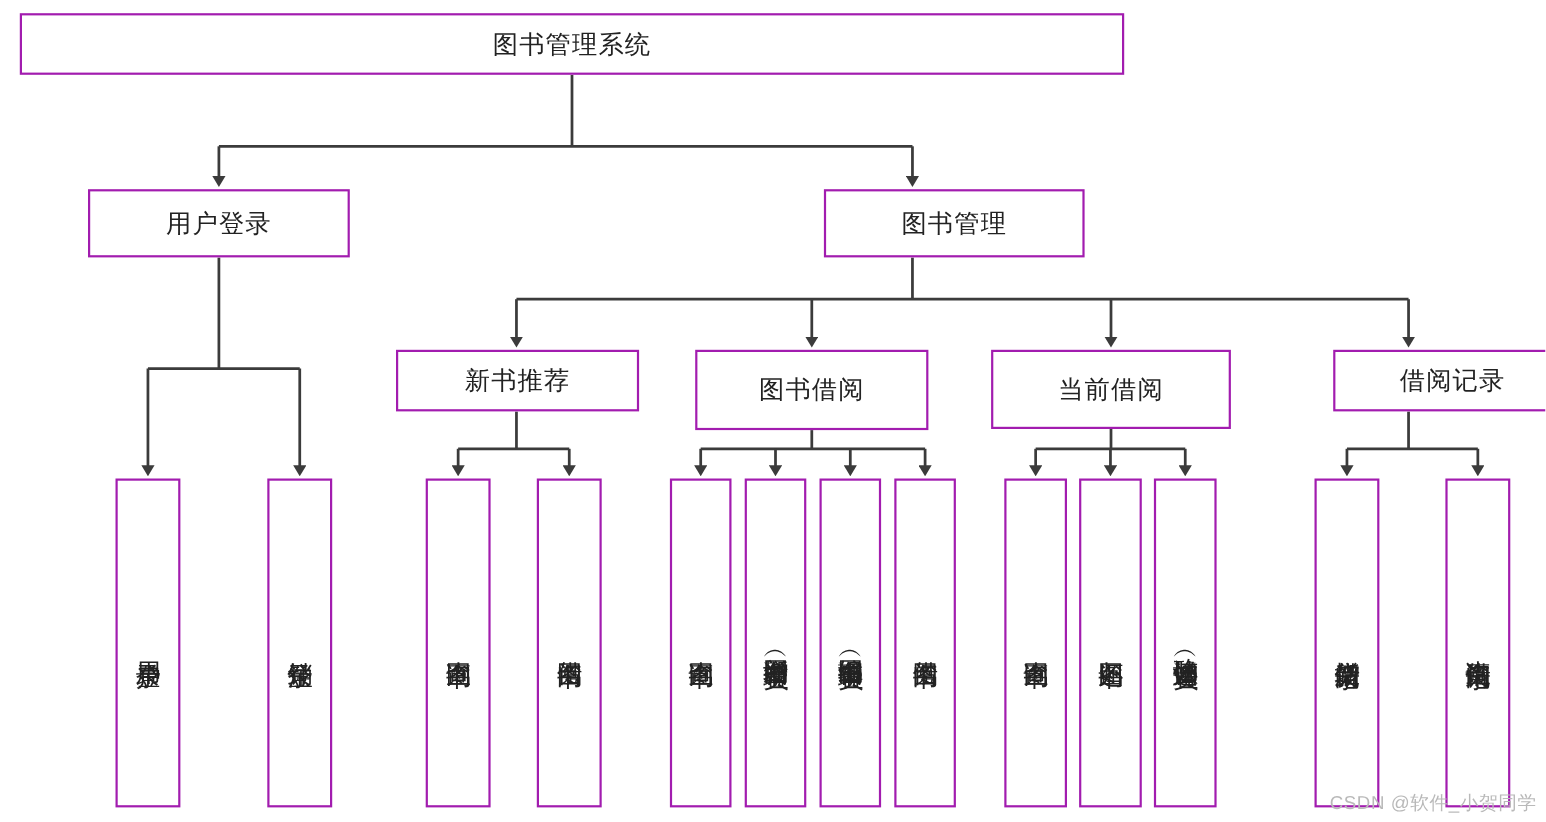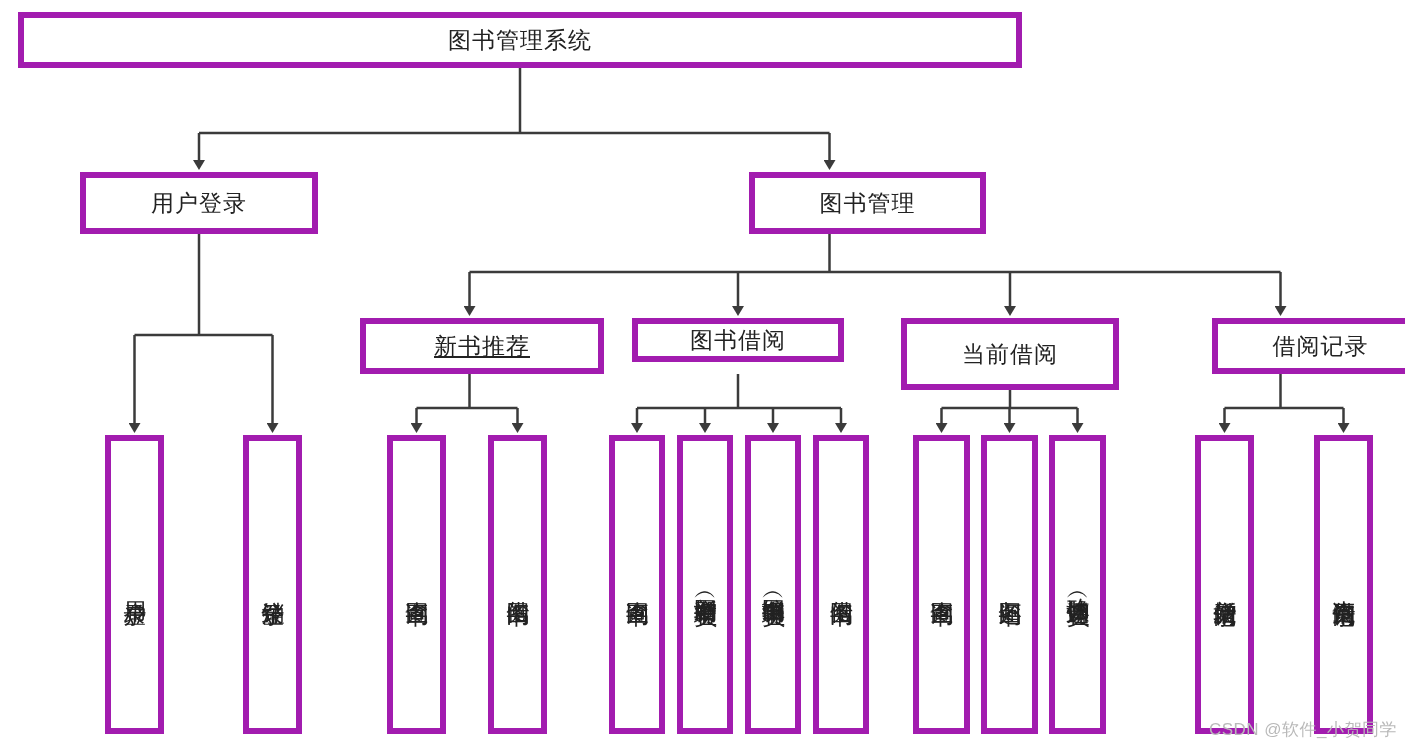--- a/index.html
+++ b/index.html
@@ -22,21 +22,21 @@
     left: 0;
     top: 0;
     width: 1405px;
     height: 747px;
     pointer-events: none;
   }
   .node {
     position: absolute;
     box-sizing: border-box;
     background: #ffffff;
-    border: 6px solid #a21caf;
+    border: 2px solid #a21caf;
     display: flex;
     align-items: center;
     justify-content: center;
     color: #222222;
   }
   .node.horiz {
     font-size: 23px;
     letter-spacing: 1px;
   }
   .node.vert {
@@ -116,24 +116,24 @@
     <span>图书管理系统</span>
   </div>
 
   <div class="node horiz" style="left: 80px; top: 172px; width: 238px; height: 62px;">
     <span>用户登录</span>
   </div>
   <div class="node horiz" style="left: 711px; top: 172px; width: 237px; height: 62px; margin-left: 38px;">
     <span>图书管理</span>
   </div>
 
-  <div class="node horiz" style="left: 360px; top: 318px; width: 244px; height: 56px; text-decoration: underline;">
+  <div class="node horiz" style="left: 360px; top: 318px; width: 221px; height: 56px;">
     <span>新书推荐</span>
   </div>
-  <div class="node horiz" style="left: 632px; top: 318px; width: 212px; height: 44px;">
+  <div class="node horiz" style="left: 632px; top: 318px; width: 212px; height: 73px;">
     <span>图书借阅</span>
   </div>
   <div class="node horiz" style="left: 901px; top: 318px; width: 218px; height: 72px;">
     <span>当前借阅</span>
   </div>
   <div class="node horiz" style="left: 1172px; top: 318px; width: 217px; height: 56px; margin-left: 40px;">
     <span>借阅记录</span>
   </div>
 
   <div class="node vert" style="left: 105px; top: 435px; width: 59px; height: 299px;">

